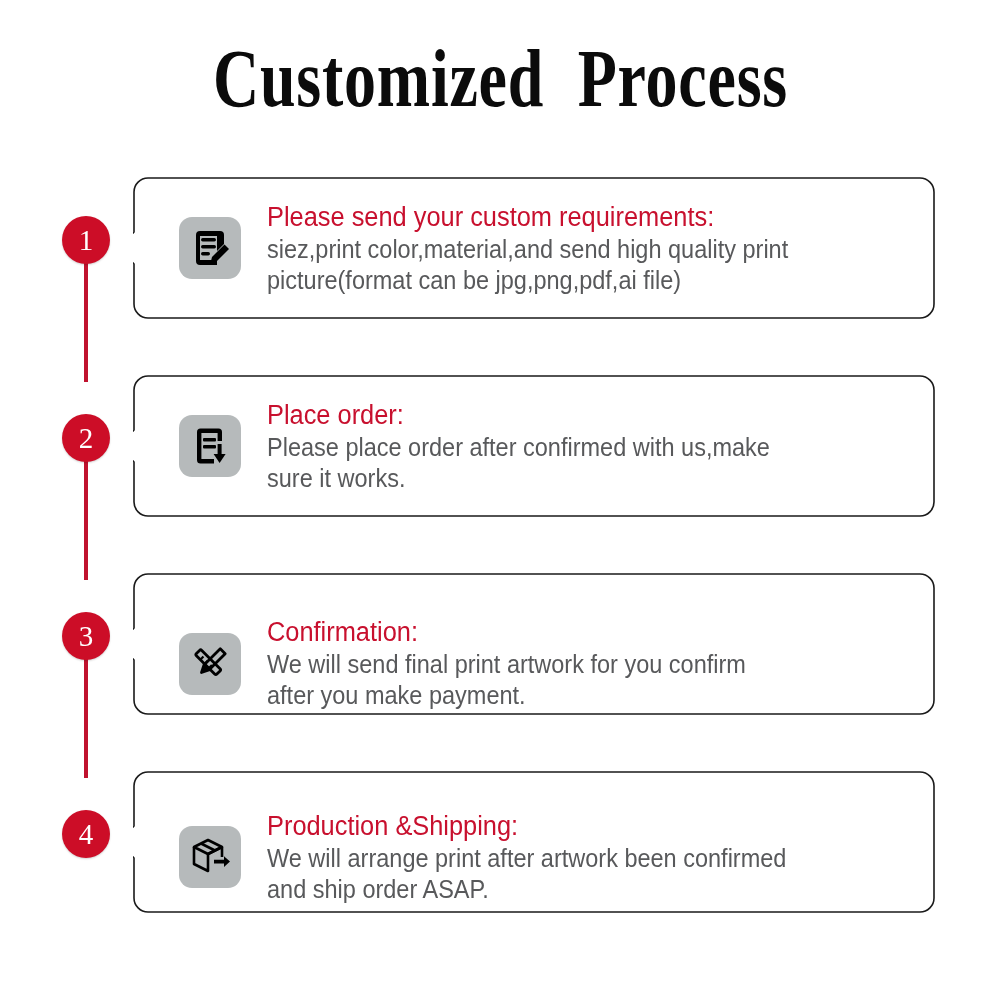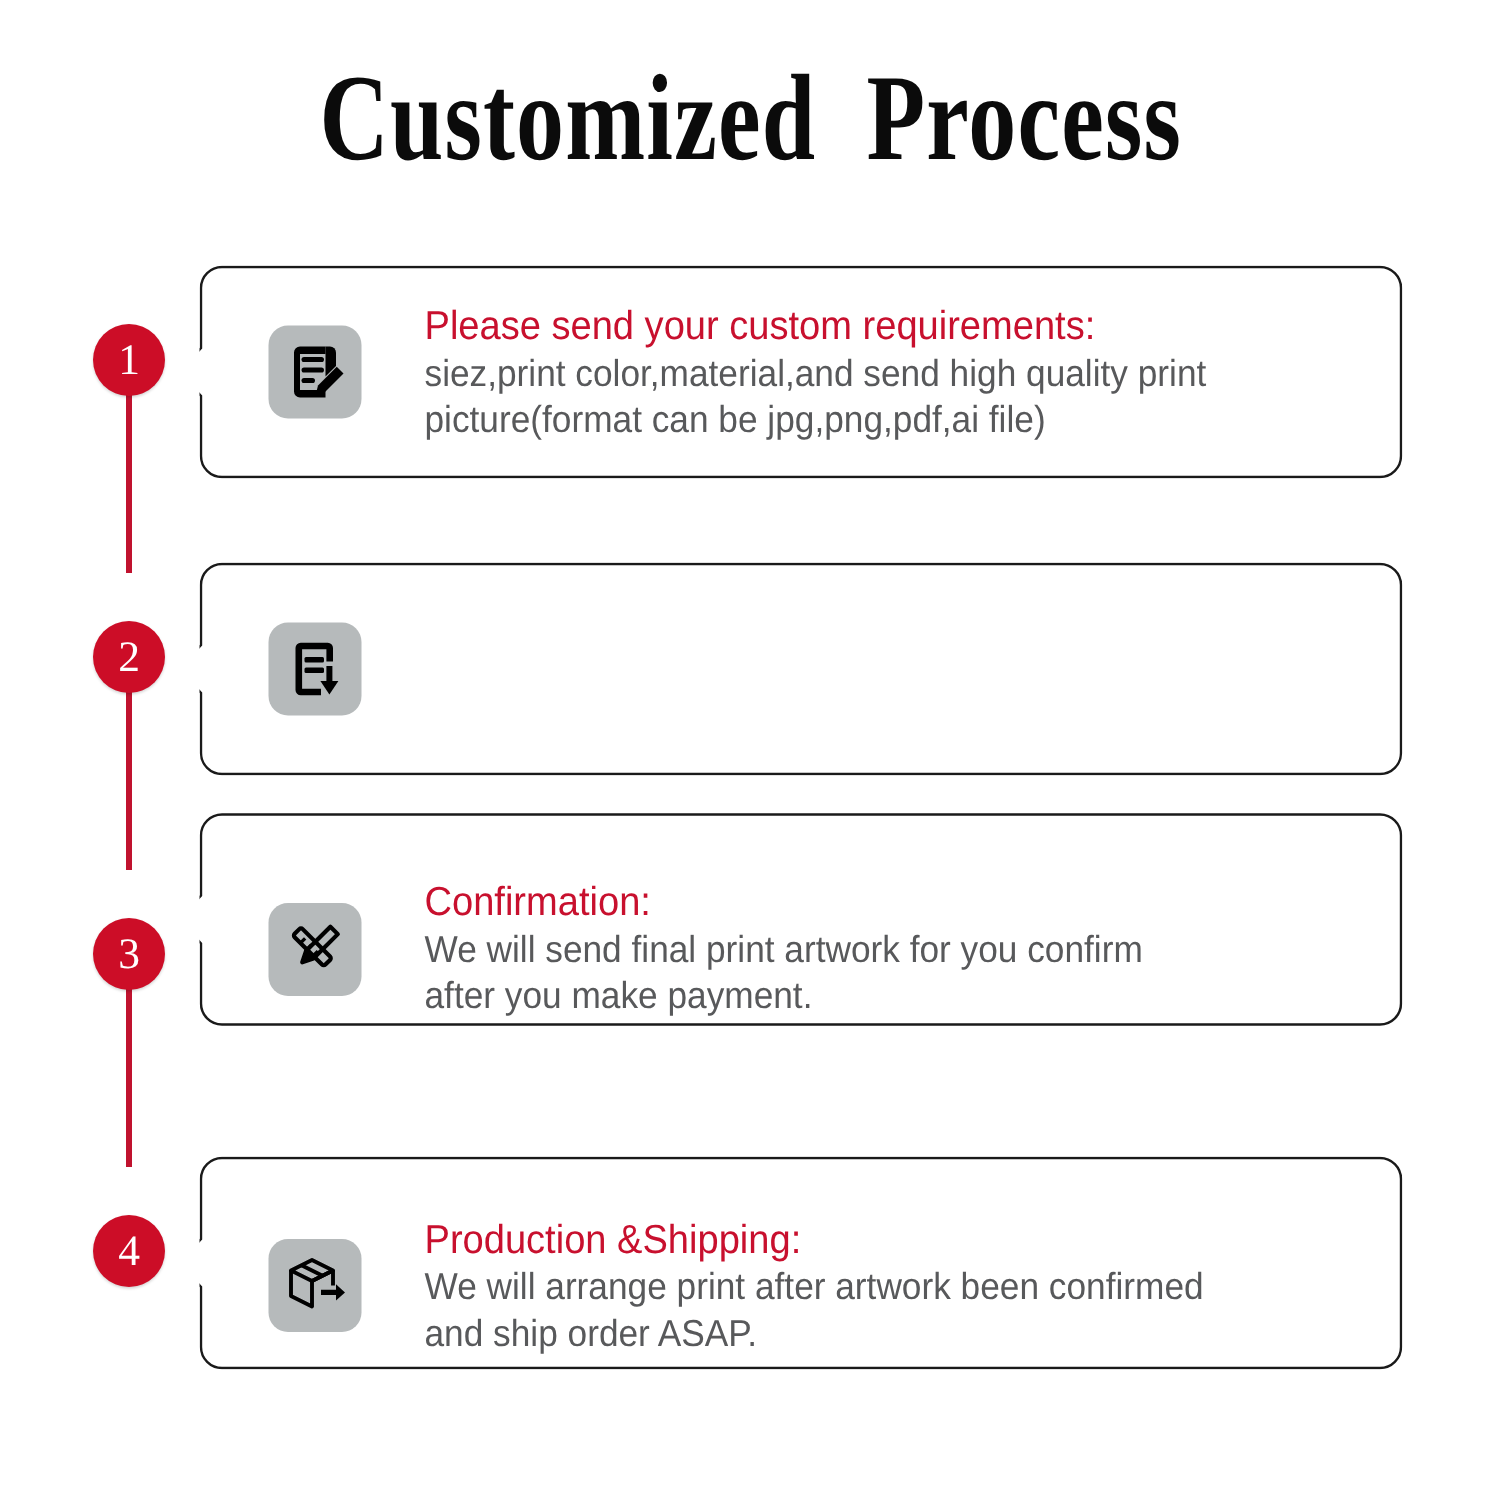--- a/index.html
+++ b/index.html
@@ -92,21 +92,20 @@
     background: #B6BABB;
     display: flex;
     align-items: center;
     justify-content: center;
   }
   .icon-tile svg { display: block; }
 
   .card-text {
     flex: 1 1 auto;
     min-width: 0;
-    margin-left: 16px;
   }
   .card-heading {
     color: #C8102E;
     font-size: 27px;
     line-height: 33px;
     white-space: nowrap;
     transform: scaleX(0.94);
     transform-origin: left center;
   }
   .card-desc {
@@ -164,24 +163,29 @@
   <div class="card-body">
     <div class="icon-tile">
       <svg width="44" height="44" viewBox="0 0 44 44">
         <path d="M9 8 a3.5 3.5 0 0 1 3.5-3.5 h18 a3.5 3.5 0 0 1 3.5 3.5 v9 h-4.4 v-8.1 h-16.2 v26.2 h12.6 v4.4 h-13.5 a3.5 3.5 0 0 1 -3.5-3.5 Z" fill="#000"></path>
         <rect x="15" y="14" width="13" height="3.6" rx="1" fill="#000"></rect>
         <rect x="15" y="21" width="13" height="3.6" rx="1" fill="#000"></rect>
         <rect x="29.6" y="20" width="4" height="11" fill="#000"></rect>
         <path d="M25.6 30 h12 l-6 9 Z" fill="#000"></path>
       </svg>
     </div>
-  </div>
-</div>
-
-<div class="card" style="top:542px;height:181px;">
+    <div class="card-text">
+      <div class="card-heading">Place order:</div>
+      <div class="card-desc">Please place order after confirmed with us,make
+sure it works.</div>
+    </div>
+  </div>
+</div>
+
+<div class="card" style="top:573px;height:181px;">
   <svg class="card-frame" viewBox="0 0 802 142" preserveAspectRatio="none">
     <path d="M15,1 H787 A14,14 0 0 1 801,15 V127 A14,14 0 0 1 787,141 H15 A14,14 0 0 1 1,127 V87 L-14,71 L1,55 V15 A14,14 0 0 1 15,1 Z" fill="#ffffff" stroke="#1a1a1a" stroke-width="1.6"></path>
   </svg>
   <div class="card-body">
     <div class="icon-tile">
       <svg width="44" height="44" viewBox="0 0 44 44">
         <g transform="rotate(45 22 22)">
           <path d="M18.5 4 h7 v23 l-3.5 7 l-3.5 -7 Z" fill="none" stroke="#000" stroke-width="2.8" stroke-linejoin="round"></path>
           <path d="M18.5 25 h7 v2 l-3.5 7 l-3.5 -7 Z" fill="#000"></path>
         </g>

